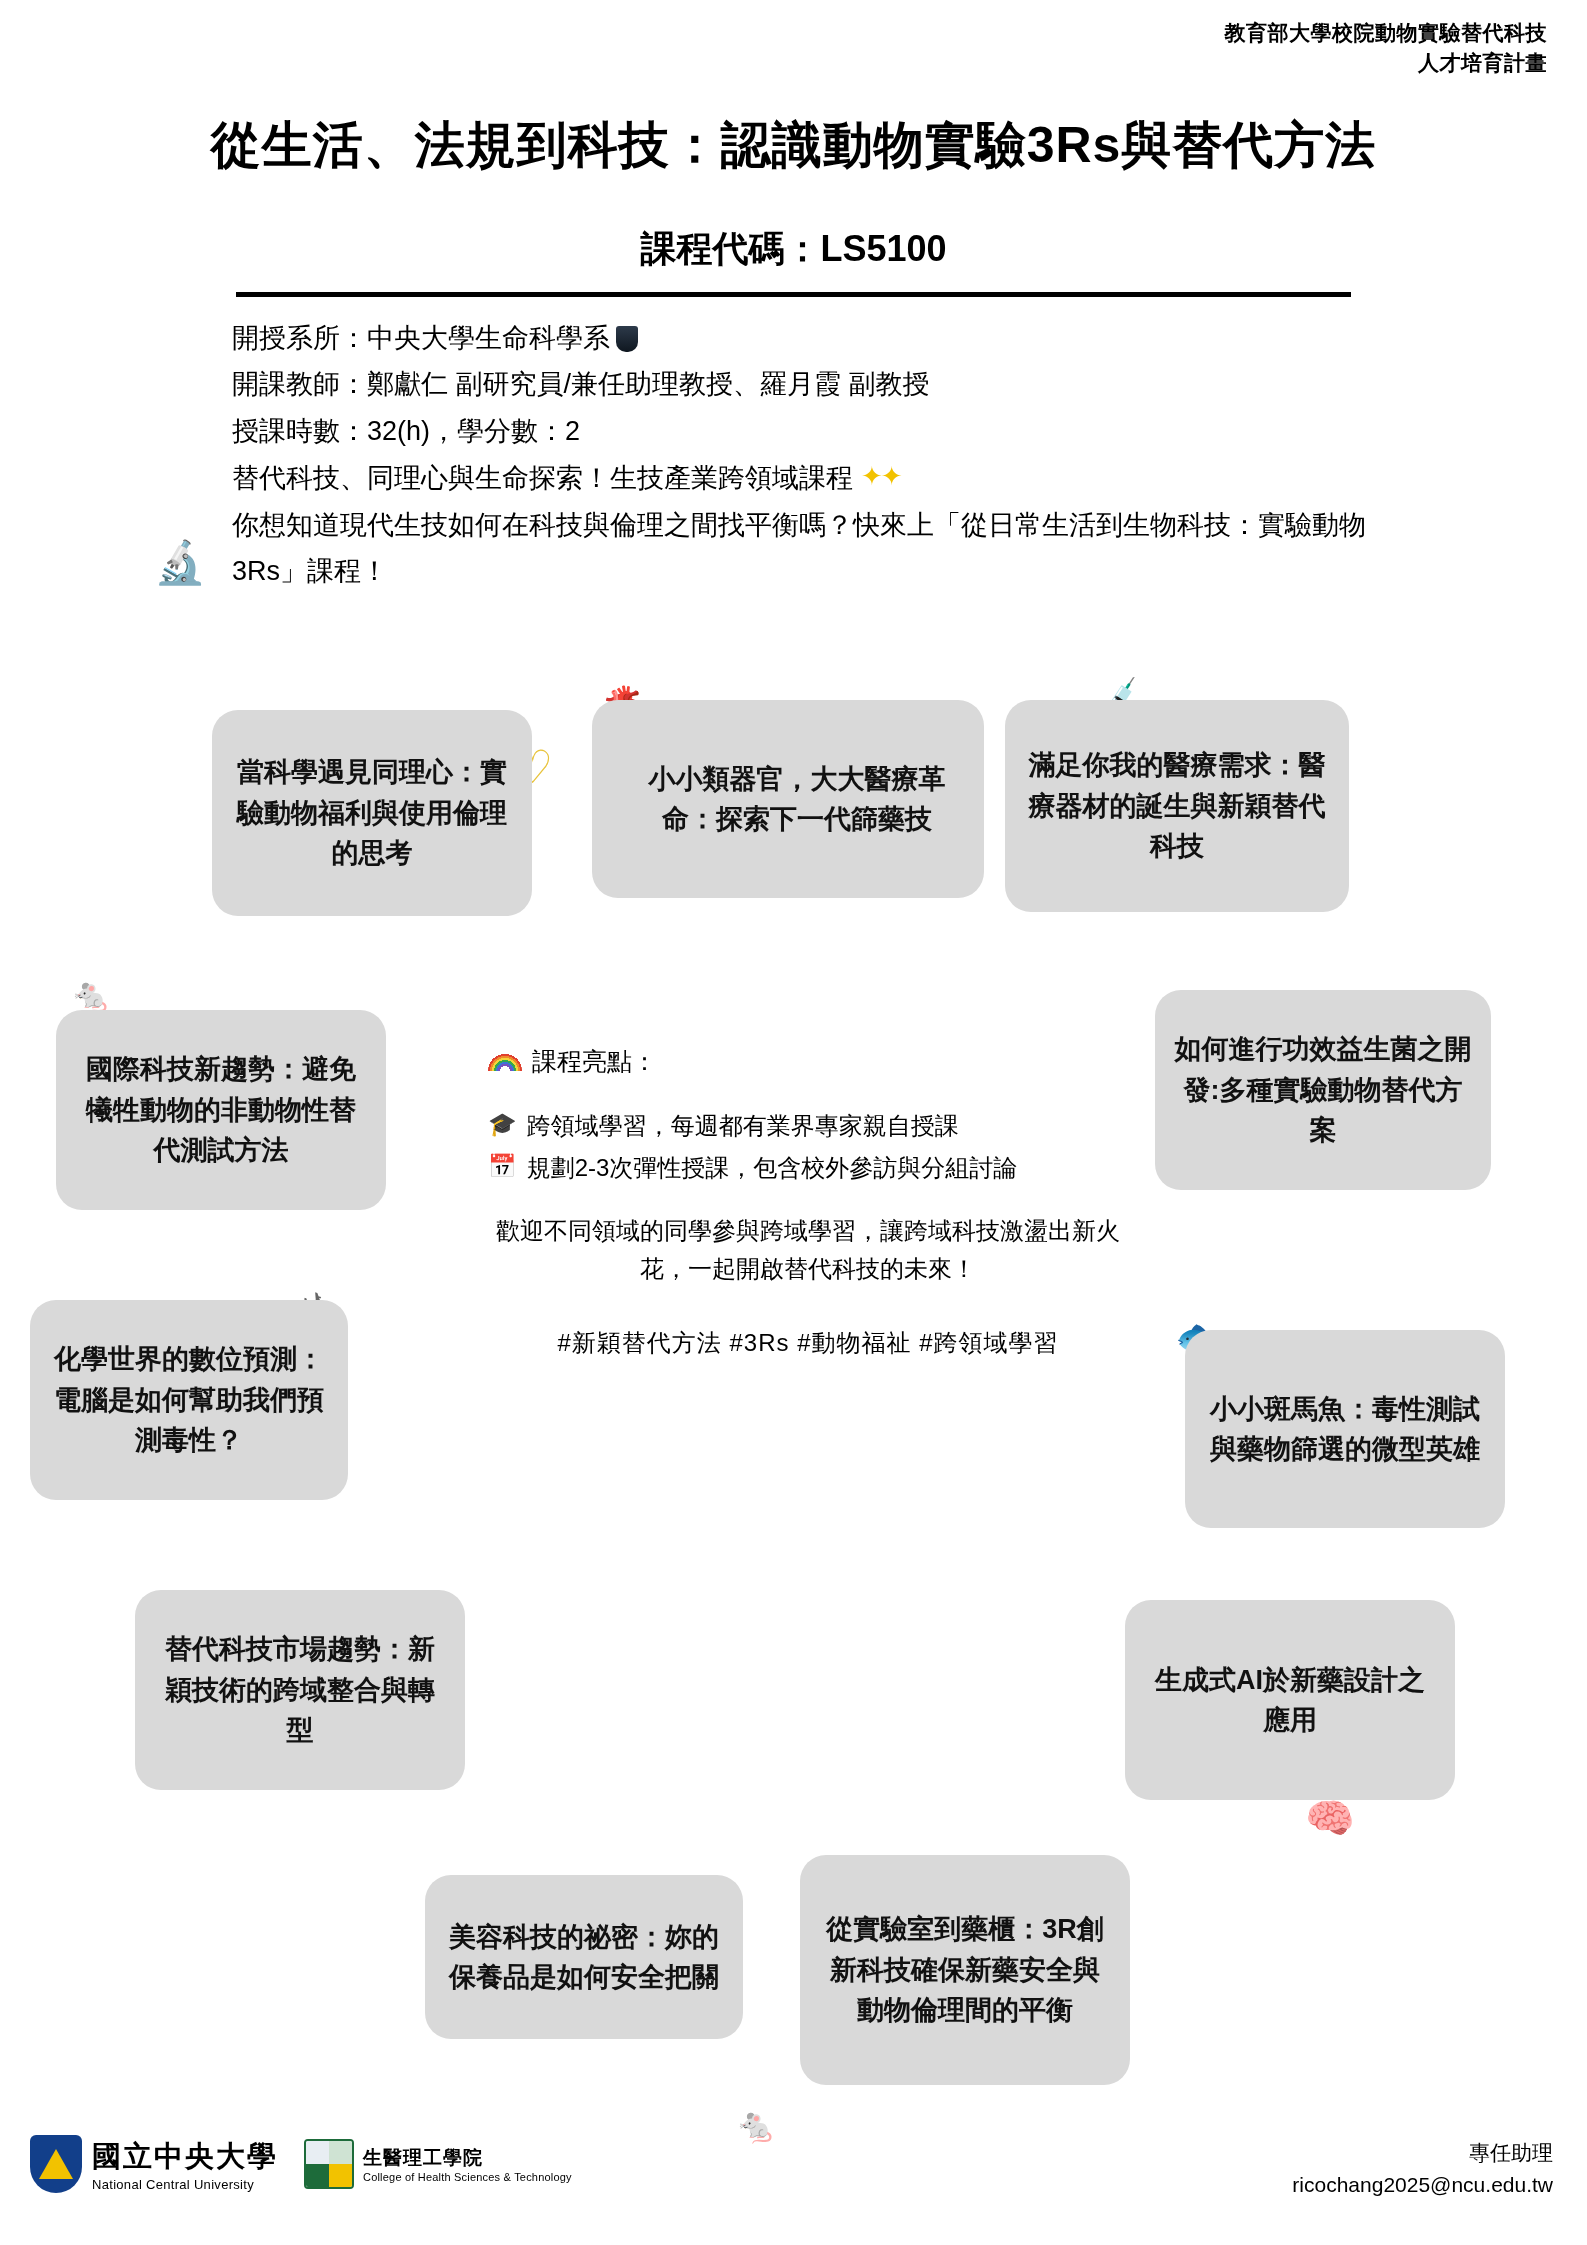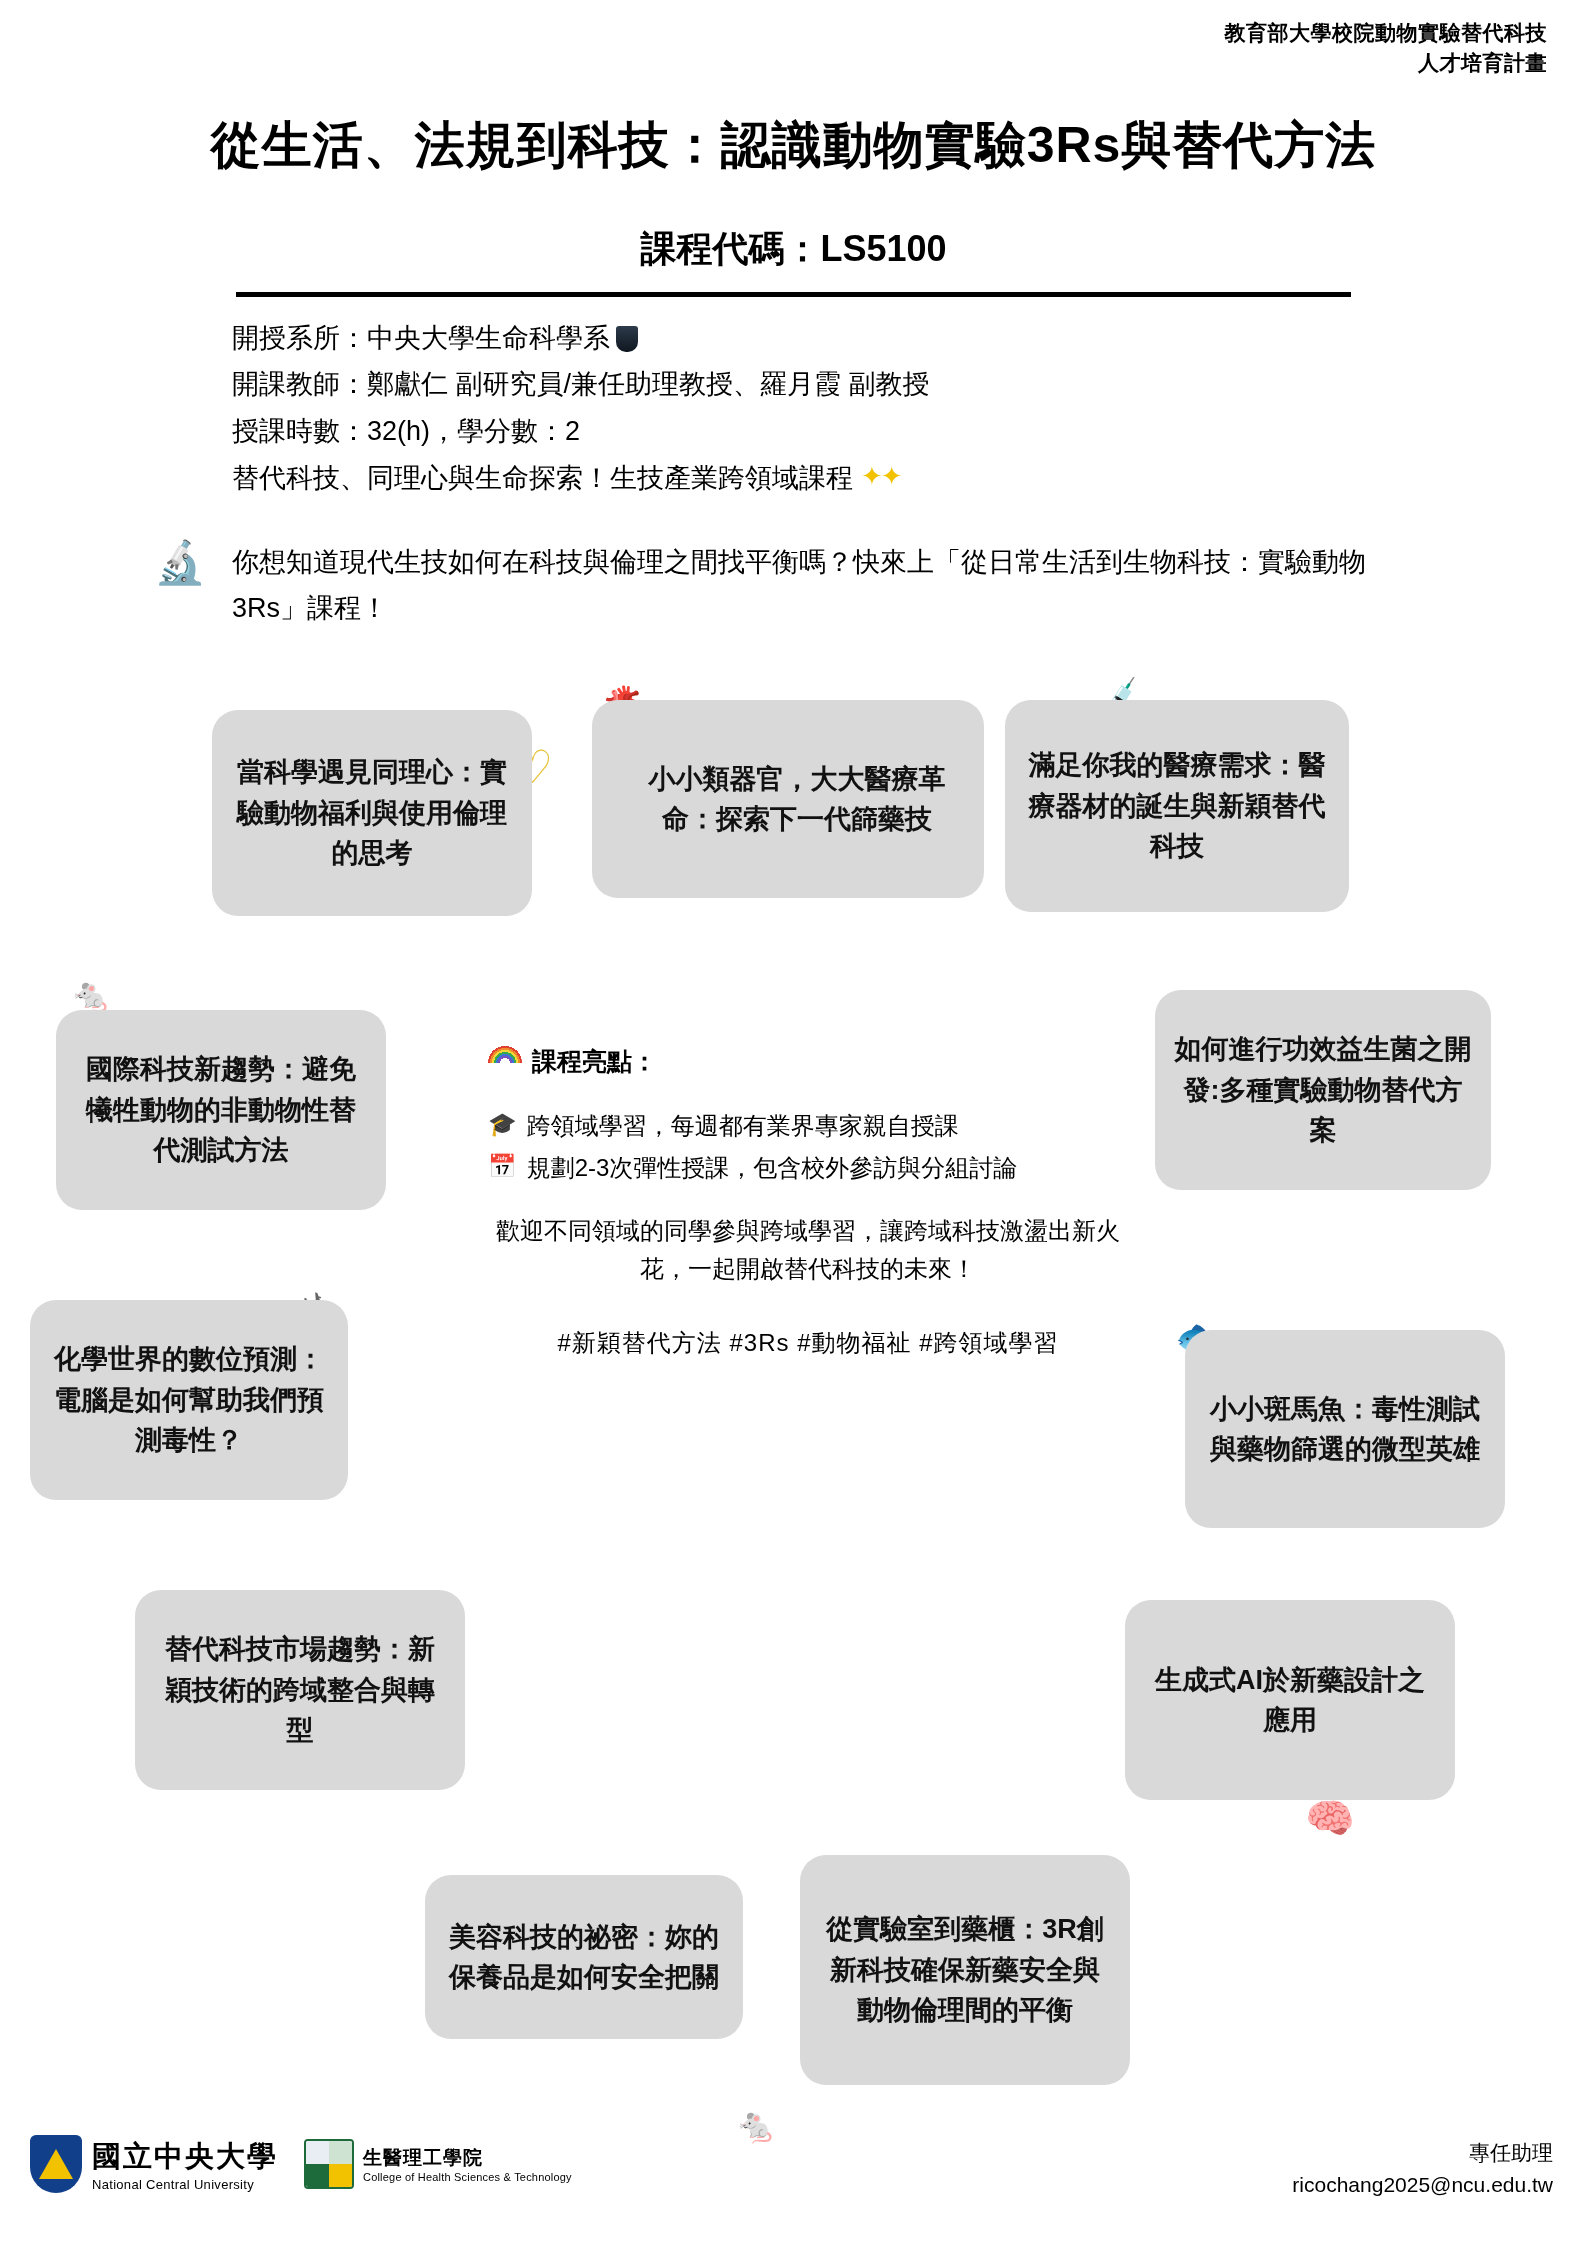--- a/index.html
+++ b/index.html
@@ -66,21 +66,21 @@
     top: 315px;
     left: 232px;
     width: 1180px;
     font-size: 27px;
     line-height: 1.72;
   }
   .info .row {
     position: relative;
     white-space: nowrap;
   }
-  .info .row.wrap { white-space: normal; margin-top: 37px; }
+  .info .row.wrap { white-space: normal; }
   .shield-ico {
     display: inline-block;
     width: 22px;
     height: 26px;
     margin-left: 6px;
     vertical-align: -5px;
     background: linear-gradient(#2d3a4a, #0f1720);
     border-radius: 3px 3px 10px 10px;
   }
   .micro-ico {
@@ -118,23 +118,24 @@
 
   
   .center-col {
     position: absolute;
     left: 488px;
     top: 1045px;
     width: 640px;
   }
   .hl-head {
     font-size: 25px;
-    font-weight: bold;
+    font-weight: normal;
     margin-bottom: 4px;
     display: flex;
+    align-items: center;
     gap: 10px;
   }
   .rainbow {
     display: inline-block;
     width: 34px;
     height: 18px;
     border-radius: 17px 17px 0 0;
     background:
       radial-gradient(circle at 50% 100%, transparent 0 5px,
         #7a4fc0 5px 7px, #3f72d6 7px 9px, #35a94b 9px 11px,

